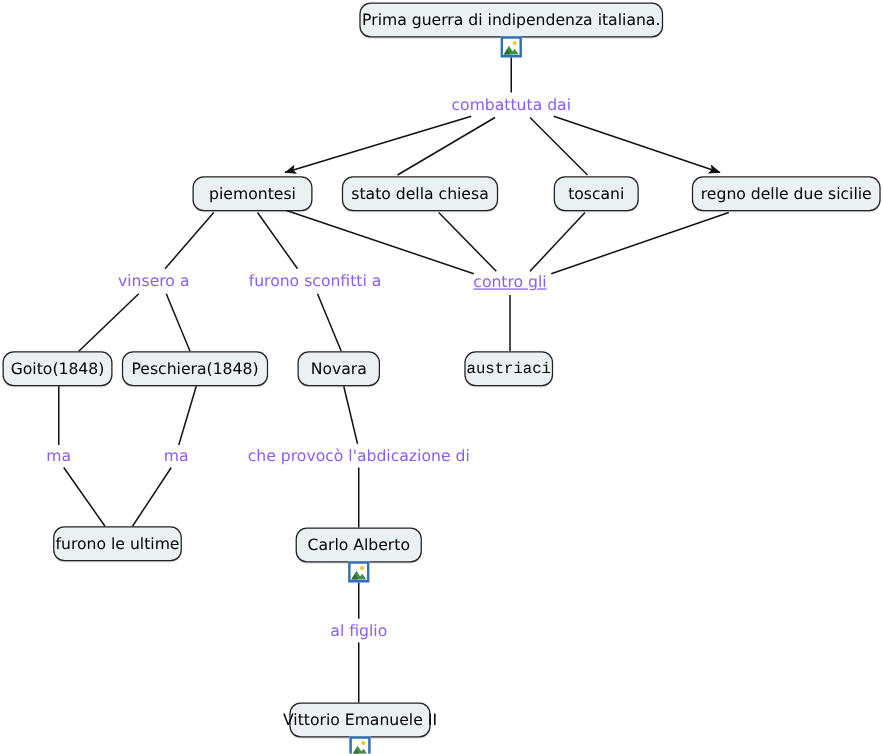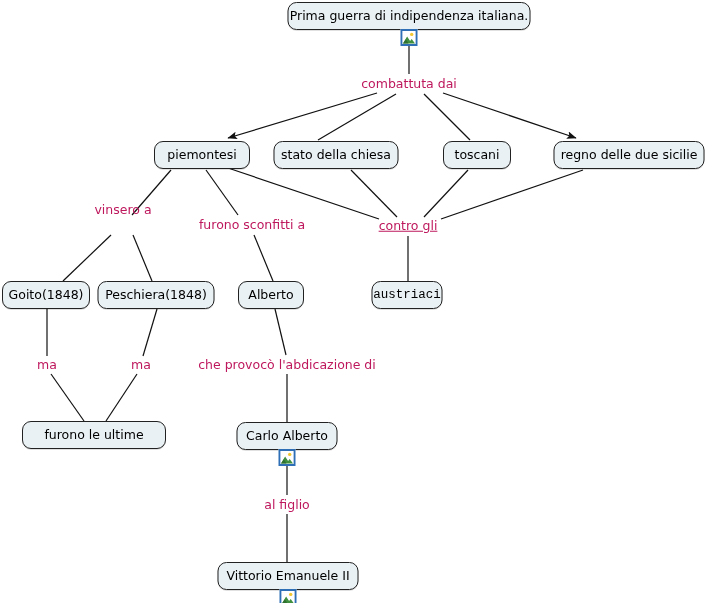--- a/index.html
+++ b/index.html
@@ -42,21 +42,21 @@
     padding: 0 10px;
     height: 28px;
     box-shadow: 0 1px 0 rgba(0,0,0,0.12);
     transform: translate(-50%, -50%);
   }
   .node-label {
     display: block;
   }
   .link-label {
     position: absolute;
-    color: #be185d;
+    color: #8b5cf6;
     font-size: 12.5px;
     line-height: 1;
     white-space: nowrap;
     background: transparent;
     transform: translate(-50%, -50%);
     padding: 1px 2px;
   }
   .img-badge {
     position: absolute;
     width: 17px;
@@ -136,54 +136,54 @@
       <div class="node" style="left: 629px; top: 155px; width: 151px;">
         <span class="node-label">regno delle due sicilie</span>
       </div>
       <div class="node" style="left: 46px; top: 295px; width: 88px;">
         <span class="node-label">Goito(1848)</span>
       </div>
       <div class="node" style="left: 156px; top: 295px; width: 117px;">
         <span class="node-label">Peschiera(1848)</span>
       </div>
       <div class="node" style="left: 271px; top: 295px; width: 66px;">
-        <span class="node-label">Alberto</span>
+        <span class="node-label">Novara</span>
       </div>
       <div class="node" style="left: 407px; top: 295px; width: 71px; font-family: Liberation Mono, monospace;">
         <span class="node-label">austriaci</span>
       </div>
-      <div class="node" style="left: 94px; top: 435px; width: 144px;">
+      <div class="node" style="left: 94px; top: 435px; width: 103px;">
         <span class="node-label">furono le ultime</span>
       </div>
       <div class="node" style="left: 287px; top: 436px; width: 101px;">
         <span class="node-label">Carlo Alberto</span>
       </div>
       <div class="img-badge" style="left: 287px; top: 449px;">
         <svg viewBox="0 0 13 13" xmlns="http://www.w3.org/2000/svg">
           <rect x="0" y="0" width="13" height="13" fill="#ffffff"></rect>
           <circle cx="9.2" cy="3.4" r="1.7" fill="#f2c832"></circle>
           <path d="M0.5 12.5 L4.6 5.6 L7.6 10.1 L9.2 8.0 L12.5 12.5 Z" fill="#3f8f3f"></path>
           <path d="M0.5 12.5 L3.3 8.2 L6.0 12.5 Z" fill="#2f6f2f"></path>
         </svg>
       </div>
-      <div class="node" style="left: 288px; top: 576px; width: 141px;">
+      <div class="node" style="left: 288px; top: 576px; width: 113px;">
         <span class="node-label">Vittorio Emanuele II</span>
       </div>
       <div class="img-badge" style="left: 288px; top: 589px;">
         <svg viewBox="0 0 13 13" xmlns="http://www.w3.org/2000/svg">
           <rect x="0" y="0" width="13" height="13" fill="#ffffff"></rect>
           <circle cx="9.2" cy="3.4" r="1.7" fill="#f2c832"></circle>
           <path d="M0.5 12.5 L4.6 5.6 L7.6 10.1 L9.2 8.0 L12.5 12.5 Z" fill="#3f8f3f"></path>
           <path d="M0.5 12.5 L3.3 8.2 L6.0 12.5 Z" fill="#2f6f2f"></path>
         </svg>
       </div>
     </div>
   <div id="labels-layer">
       <div class="link-label" style="left: 409px; top: 84px;">combattuta dai</div>
-      <div class="link-label" style="left: 123px; top: 210px;">vinsero a</div>
+      <div class="link-label" style="left: 123px; top: 225px;">vinsero a</div>
       <div class="link-label" style="left: 252px; top: 225px;">furono sconfitti a</div>
       <div class="link-label" style="left: 408px; top: 226px; text-decoration: underline;">contro gli</div>
       <div class="link-label" style="left: 47px; top: 365px;">ma</div>
       <div class="link-label" style="left: 141px; top: 365px;">ma</div>
       <div class="link-label" style="left: 287px; top: 365px;">che provocò l'abdicazione di</div>
       <div class="link-label" style="left: 287px; top: 505px;">al figlio</div>
     </div>
 
 </div>
 

